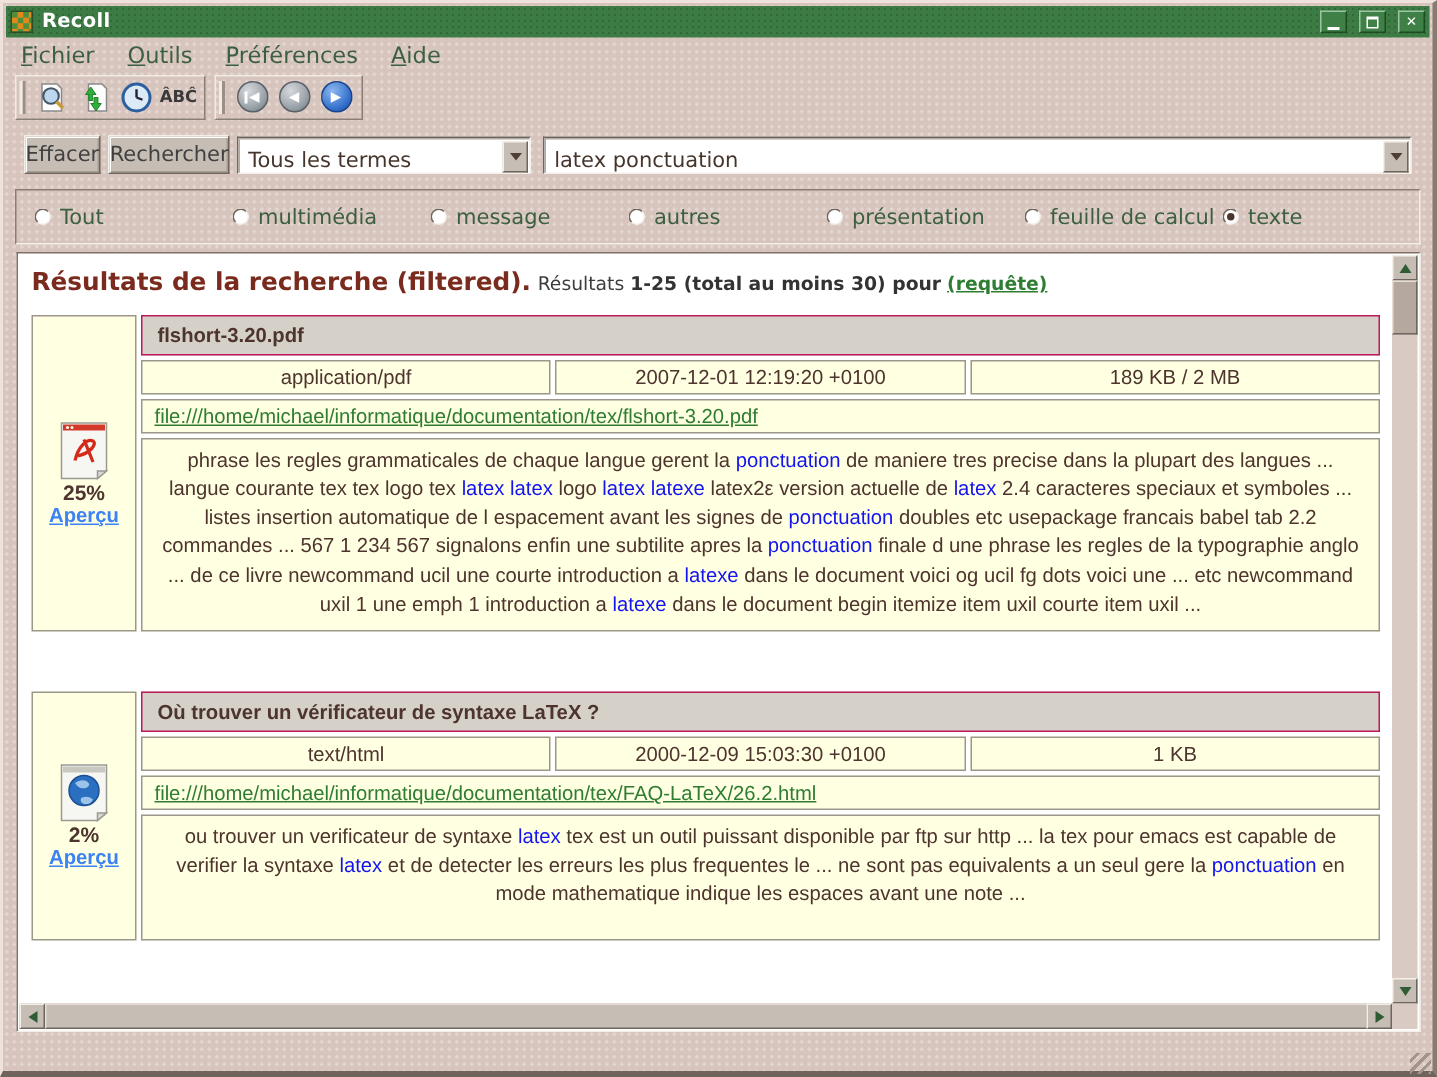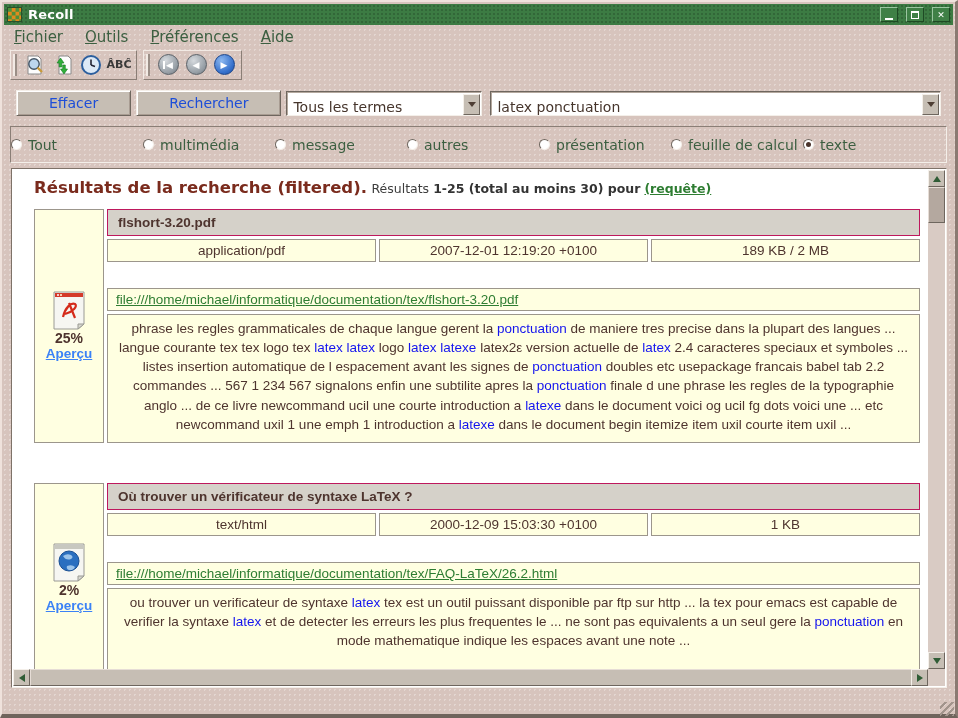--- a/index.html
+++ b/index.html
@@ -63,22 +63,22 @@
     border:1px solid #596067;
     display:flex; align-items:center; justify-content:center;
     color:#fff; font-size:9px; cursor:default;
   }
   .nav-circle.blue { background: radial-gradient(circle at 35% 30%, #8cb8ef, #3570cc 65%, #1d4f9e); border-color:#1a448a; }
   .nav-bar { display:inline-block; width:2px; height:8px; background:#fff; margin-right:1px; }
 
   
   .searchrow { height:28px; margin:8px 14px 0 14px; display:flex; align-items:center; }
   .btn {
-    height:26px; padding:0 32px; margin-right:5px;
-    background:#c6beb4; color:#1d4ed8; font-size:14px; font-family:inherit;
+    height:26px; padding:0 0; margin-right:5px;
+    background:#c6beb4; color:#404040; font-size:14px; font-family:inherit;
     border:1px solid; border-color:#f4efe9 #6e665e #6e665e #f4efe9;
     box-shadow: inset 1px 1px 0 #fff, inset -1px -1px 0 #a89c92;
     cursor:default;
   }
   .combo {
     height:25px; background:#fff; display:flex; align-items:flex-end;
     border:1px solid; border-color:#6e665e #f4efe9 #f4efe9 #6e665e;
     box-shadow: inset 1px 1px 0 #b4a89e;
   }
   .combo .combo-text { flex:1; padding:0 6px; font-size:14px; color:#46352c; white-space:nowrap; overflow:hidden; }
@@ -87,58 +87,58 @@
     background:#c6beb4;
     border:1px solid; border-color:#f4efe9 #6e665e #6e665e #f4efe9;
     display:flex; align-items:center; justify-content:center;
   }
   .combo-arrow::after { content:""; border:4px solid transparent; border-top:5px solid #4e3e34; margin-top:5px; }
   .mode-combo { width:196px; margin-right:8px; }
   .query-combo { flex:1; }
 
   
   .filterframe {
-    height:37px; margin:9px 8px 0 8px; padding-left:0;
+    height:37px; margin:9px 8px 0 8px; padding-left:12px;
     border:1px solid; border-color:#8a7e76 #f4efe9 #f4efe9 #8a7e76;
     display:flex; align-items:center;
   }
   .radio-item { display:flex; align-items:center; gap:6px; width:132px; cursor:default; }
   .radio-item:last-child { width:auto; }
   .radio-circle {
     width:11px; height:11px; border-radius:50%; background:#fff; flex:0 0 auto;
     border:1px solid; border-color:#6e665e #f4efe9 #f4efe9 #6e665e;
     display:flex; align-items:center; justify-content:center;
   }
   .radio-item.selected .radio-circle::after { content:""; width:5px; height:5px; border-radius:50%; background:#4a342c; }
   .radio-label { font-size:14px; color:#3c5f41; }
 
   
   .results {
     flex:1; margin:5px 8px 26px 9px; position:relative; background:#fff;
     border:1px solid; border-color:#7e7268 #f4efe9 #f4efe9 #7e7268;
   }
-  .viewport { position:absolute; left:1px; top:1px; right:18px; bottom:18px; overflow:hidden; padding:6px 6px 0 19px;
+  .viewport { position:absolute; left:1px; top:1px; right:18px; bottom:18px; overflow:hidden; padding:6px 6px 0 6px;
     font-family:"Liberation Sans", sans-serif; }
   .res-header { margin:2px 0 12px 2px; white-space:nowrap; }
   .res-title { color:#7a2b1d; font-weight:bold; font-size:16.5px; font-family:"DejaVu Sans", sans-serif; }
   .res-sub { font-size:12.5px; color:#3d3d3d; font-family:"DejaVu Sans", sans-serif; }
   .res-sub b { color:#333; }
   .req-link { color:#2e7d32; font-weight:bold; text-decoration:underline; cursor:pointer; }
 
   .card { display:flex; gap:3px; margin:0 2px 0 2px; }
   .card + .card { margin-top:40px; }
   .cell { background:#ffffe1; border:1px solid #9c968c; }
   .left-cell { width:70px; flex:0 0 auto; display:flex; flex-direction:column; align-items:center; justify-content:center; }
   .pct { font-weight:bold; font-size:14px; color:#4e342e; }
   .apercu { color:#3b82f6; font-weight:bold; font-size:13.5px; text-decoration:underline; cursor:pointer; }
   .right-col { flex:1; display:flex; flex-direction:column; gap:3px; }
   .title-row { background:#d5d1c9; border:1px solid #be185d; padding:5px 10px; font-weight:bold; font-size:13.5px; color:#4e342e; }
   .meta-row { display:flex; gap:3px; }
   .meta-cell { flex:1; text-align:center; padding:3px 4px; font-size:13.5px; color:#4e342e; }
-  .url-row { padding:3px 8px; font-size:13.5px;margin-top:23px; }
+  .url-row { padding:3px 8px; font-size:13.5px; }
   .url-link { color:#2e7d32; text-decoration:underline; cursor:pointer; }
   .snippet { padding:4px 8px 8px 8px; font-size:13.5px; line-height:1.42; color:#4e342e;text-align:center; }
   .snippet .hl { color:#1414ee; }
   .snippet.tall { min-height:84px; }
 
   
   .vscroll { position:absolute; top:1px; right:1px; bottom:18px; width:17px; background:#d9cbc4; }
   .hscroll { position:absolute; left:1px; bottom:1px; right:18px; height:17px; background:#d9cbc4; }
   .corner  { position:absolute; right:1px; bottom:1px; width:17px; height:17px; background:#d9cbc4; }
   .sb-btn {

